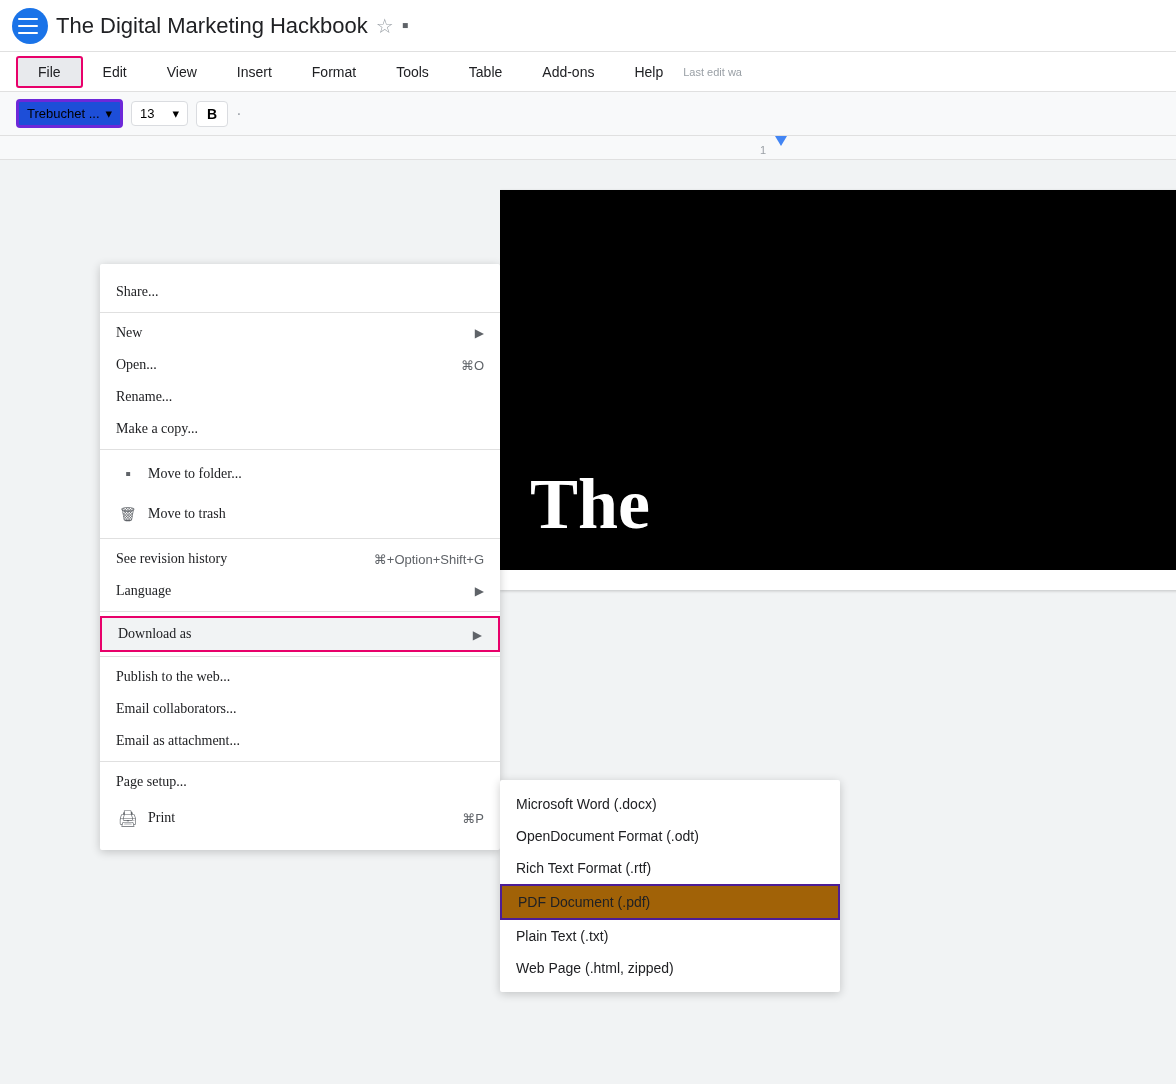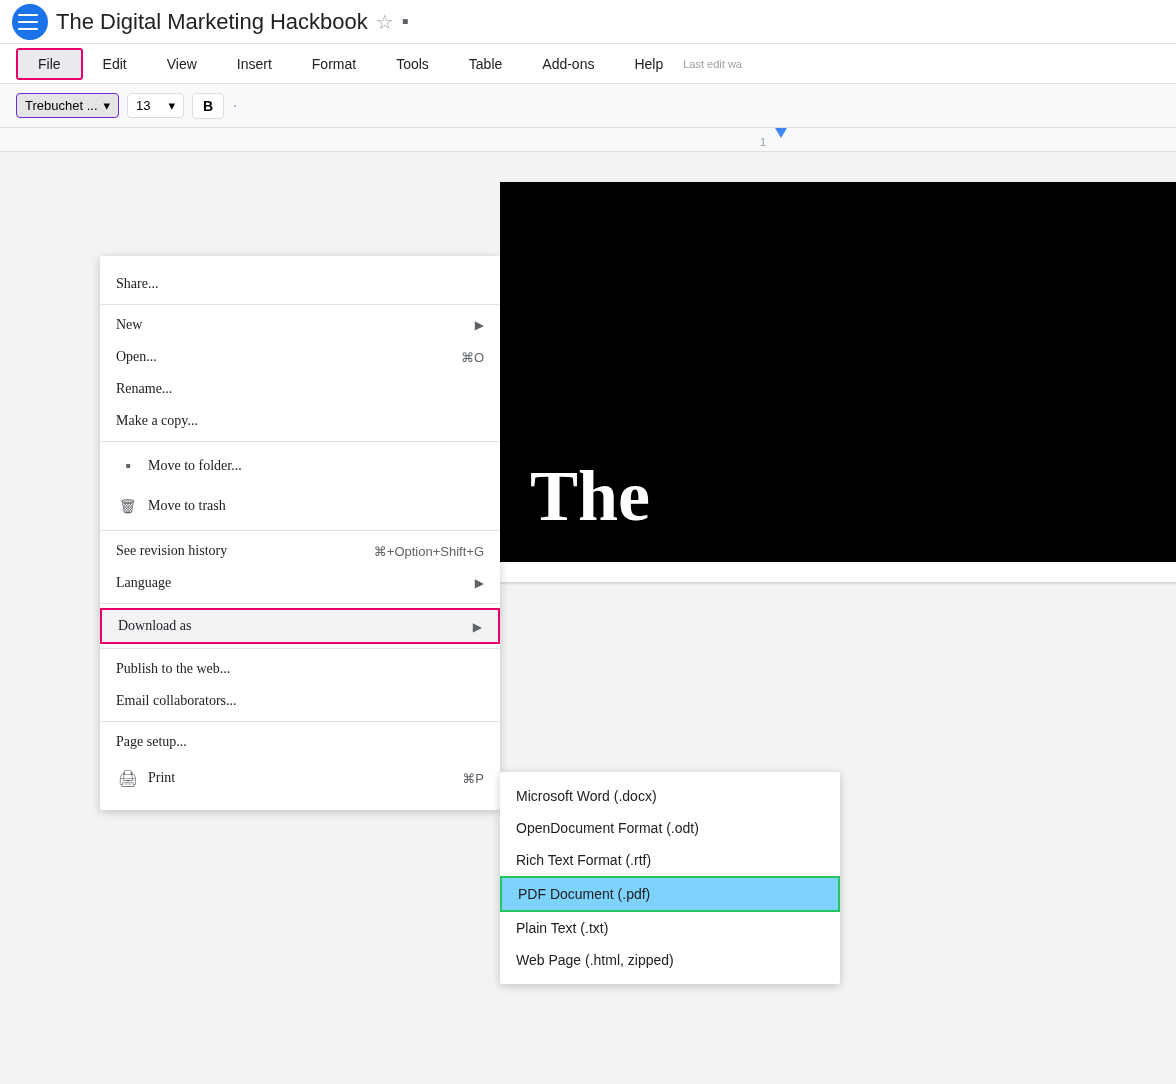--- a/index.html
+++ b/index.html
@@ -10,21 +10,21 @@
       height: 1084px;
       overflow: hidden;
       position: relative;
     }
 
     
     .top-bar {
       display: flex;
       align-items: center;
       background: white;
-      height: 44px;
+      height: 52px;
       padding: 16px 12px;
       border-bottom: 1px solid #e0e0e0;
       position: relative;
       z-index: 10;
     }
 
     .hamburger-icon {
       width: 36px;
       height: 36px;
       display: flex;
@@ -94,22 +94,22 @@
       display: flex;
       align-items: center;
       background: #f8f9fa;
       height: 44px;
       padding: 0 16px;
       border-bottom: 1px solid #e0e0e0;
       gap: 8px;
     }
 
     .font-selector {
-      background: #e5e5e5;
-      border: 1px solid #6d28d9;
+      background: #1d4ed8;
+      border: 3px solid #6d28d9;
       border-radius: 4px;
       padding: 4px 8px;
       font-size: 13px;
       display: flex;
       align-items: center;
       gap: 6px;
       cursor: pointer;
     }
 
     .font-size {
@@ -264,22 +264,22 @@
 
     .submenu-item {
       display: flex;
       align-items: center;
       padding: 8px 16px;
       font-size: 14px;
       color: #202124;
       cursor: pointer;
     }
     .submenu-item.highlighted {
-      background: #7dd3fc;
-      border: 2px solid #22c55e;
+      background: #a16207;
+      border: 2px solid #4c1d95;
     }
 
     .ruler-inner {
       margin-left: 420px;
       display: flex;
       align-items: center;
       height: 100%;
     }
 
     .ruler-marker {
@@ -413,20 +413,23 @@
       </div>
     </div>
 
     <div class="menu-section">
       <div class="dropdown-item">
         <span class="label">Publish to the web...</span>
       </div>
       <div class="dropdown-item">
         <span class="label">Email collaborators...</span>
       </div>
+      <div class="dropdown-item">
+        <span class="label">Email as attachment...</span>
+      </div>
     </div>
 
     <div class="menu-section">
       <div class="dropdown-item">
         <span class="label">Page setup...</span>
       </div>
       <div class="dropdown-item">
         <span class="icon">🖨</span>
         <span class="label">Print</span>
         <span class="shortcut">⌘P</span>

